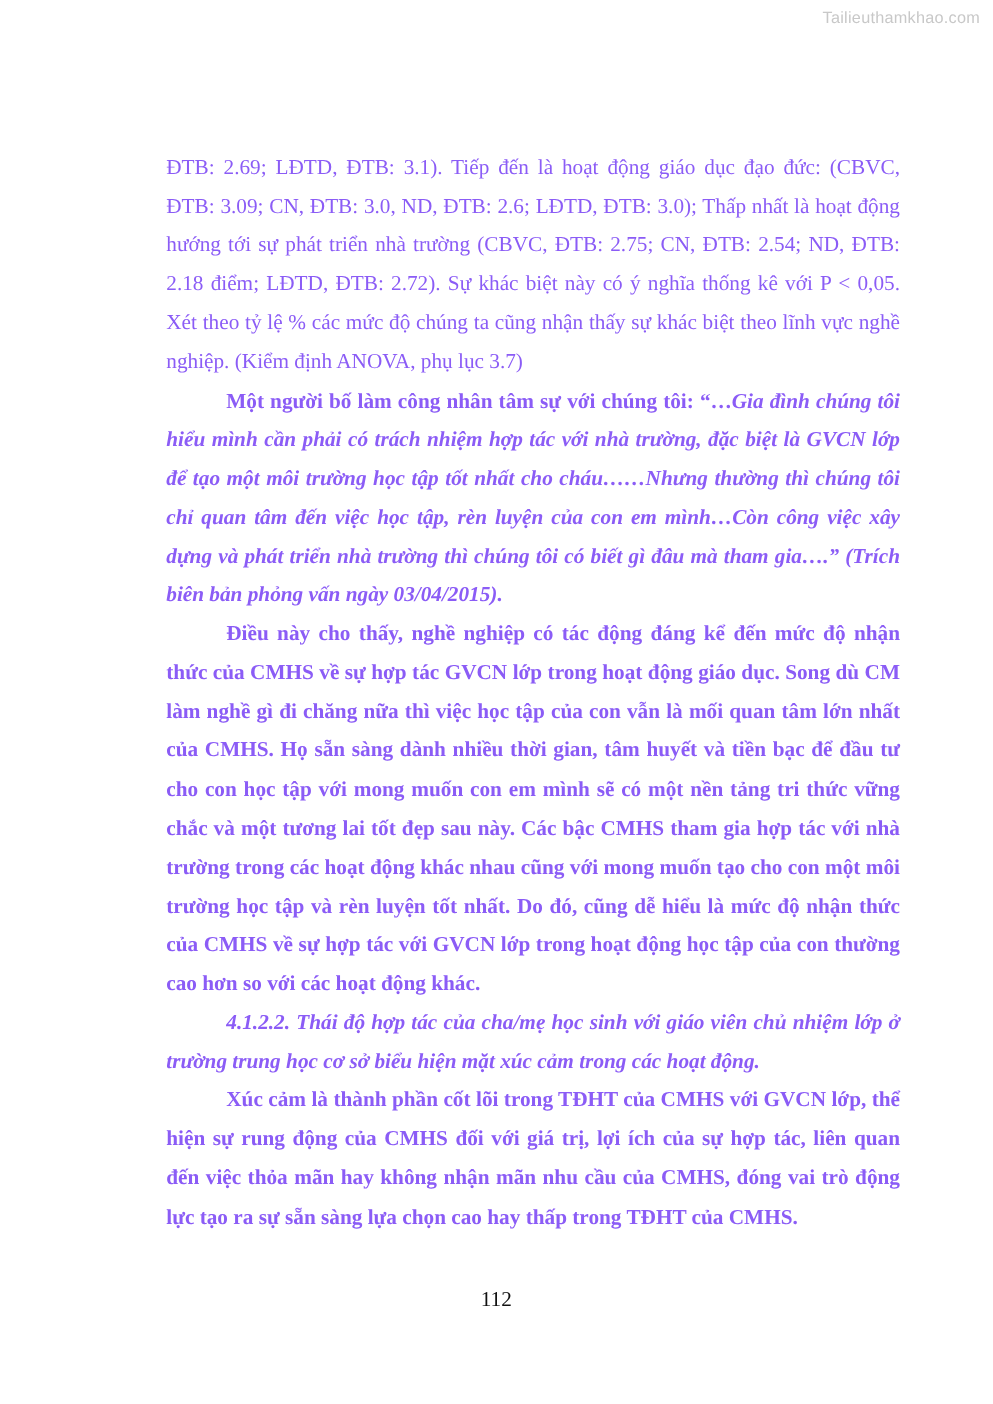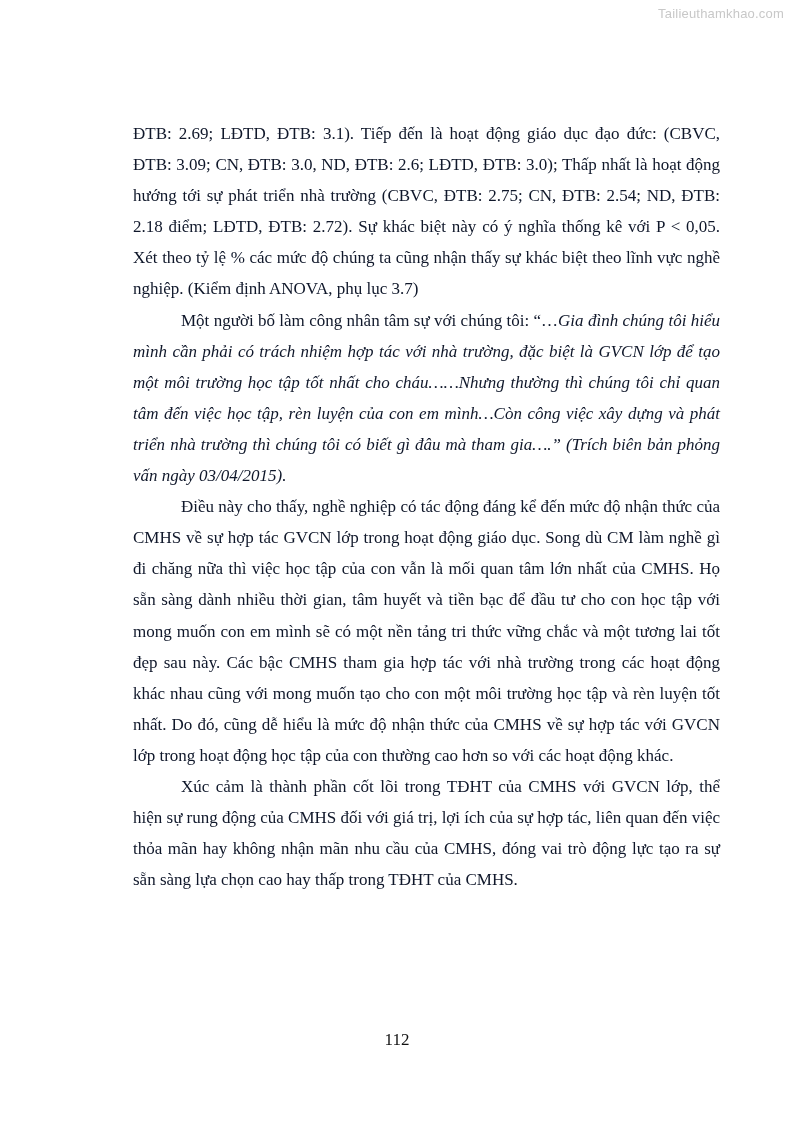--- a/index.html
+++ b/index.html
@@ -5,35 +5,36 @@
   html, body { margin:0; padding:0; background:#ffffff; }
   body { width:794px; height:1123px; position:relative; overflow:hidden; }
   .watermark {
     position:absolute; top:6px; right:10px;
     font-family:Liberation Sans, sans-serif; font-size:13px;
     color:#c8c8c8; letter-spacing:0.2px;
   }
   .page {
     position:absolute; left:133px; top:118px; width:587px;
     font-family:"Liberation Serif", serif; font-size:17px;
-    line-height:31.1px; color:#0f172a; text-align:justify;
+    line-height:31.1px; color:#8b5cf6; text-align:justify;
   }
   .page p { margin:0; }
-  .indent { text-indent:48px; }
+  .indent { text-indent:48px;font-weight:bold; }
   .italic { font-style:italic; }
   .page-number {
     position:absolute; top:1030px; left:0; width:794px; text-align:center;
     font-family:"Liberation Serif", serif; font-size:17px; color:#111111;
   }
 </style>
 </head>
 <body>
 
 <div class="watermark">Tailieuthamkhao.com</div>
 
 <div class="page">
   <p>ĐTB: 2.69; LĐTD, ĐTB: 3.1). Tiếp đến là hoạt động giáo dục đạo đức: (CBVC, ĐTB: 3.09; CN, ĐTB: 3.0, ND, ĐTB: 2.6; LĐTD, ĐTB: 3.0); Thấp nhất là hoạt động hướng tới sự phát triển nhà trường (CBVC, ĐTB: 2.75; CN, ĐTB: 2.54; ND, ĐTB: 2.18 điểm; LĐTD, ĐTB: 2.72). Sự khác biệt này có ý nghĩa thống kê với P &lt; 0,05. Xét theo tỷ lệ % các mức độ chúng ta cũng nhận thấy sự khác biệt theo lĩnh vực nghề nghiệp. (Kiểm định ANOVA, phụ lục 3.7)</p>
   <p class="indent"><span>Một người bố làm công nhân tâm sự với chúng tôi: “…</span><span class="italic">Gia đình chúng tôi hiểu mình cần phải có trách nhiệm hợp tác với nhà trường, đặc biệt là GVCN lớp để tạo một môi trường học tập tốt nhất cho cháu……Nhưng thường thì chúng tôi chỉ quan tâm đến việc học tập, rèn luyện của con em mình…Còn công việc xây dựng và phát triển nhà trường thì chúng tôi có biết gì đâu mà tham gia….” (Trích biên bản phỏng vấn ngày 03/04/2015).</span></p>
   <p class="indent">Điều này cho thấy, nghề nghiệp có tác động đáng kể đến mức độ nhận thức của CMHS về sự hợp tác GVCN lớp trong hoạt động giáo dục. Song dù CM làm nghề gì đi chăng nữa thì việc học tập của con vẫn là mối quan tâm lớn nhất của CMHS. Họ sẵn sàng dành nhiều thời gian, tâm huyết và tiền bạc để đầu tư cho con học tập với mong muốn con em mình sẽ có một nền tảng tri thức vững chắc và một tương lai tốt đẹp sau này. Các bậc CMHS tham gia hợp tác với nhà trường trong các hoạt động khác nhau cũng với mong muốn tạo cho con một môi trường học tập và rèn luyện tốt nhất. Do đó, cũng dễ hiểu là mức độ nhận thức của CMHS về sự hợp tác với GVCN lớp trong hoạt động học tập của con thường cao hơn so với các hoạt động khác.</p>
+  <p class="indent italic">4.1.2.2. Thái độ hợp tác của cha/mẹ học sinh với giáo viên chủ nhiệm lớp ở trường trung học cơ sở biểu hiện mặt xúc cảm trong các hoạt động.</p>
   <p class="indent">Xúc cảm là thành phần cốt lõi trong TĐHT của CMHS với GVCN lớp, thể hiện sự rung động của CMHS đối với giá trị, lợi ích của sự hợp tác, liên quan đến việc thỏa mãn hay không nhận mãn nhu cầu của CMHS, đóng vai trò động lực tạo ra sự sẵn sàng lựa chọn cao hay thấp trong TĐHT của CMHS.</p>
 </div>
 
 <div class="page-number">112</div>
 
 </body></html>

